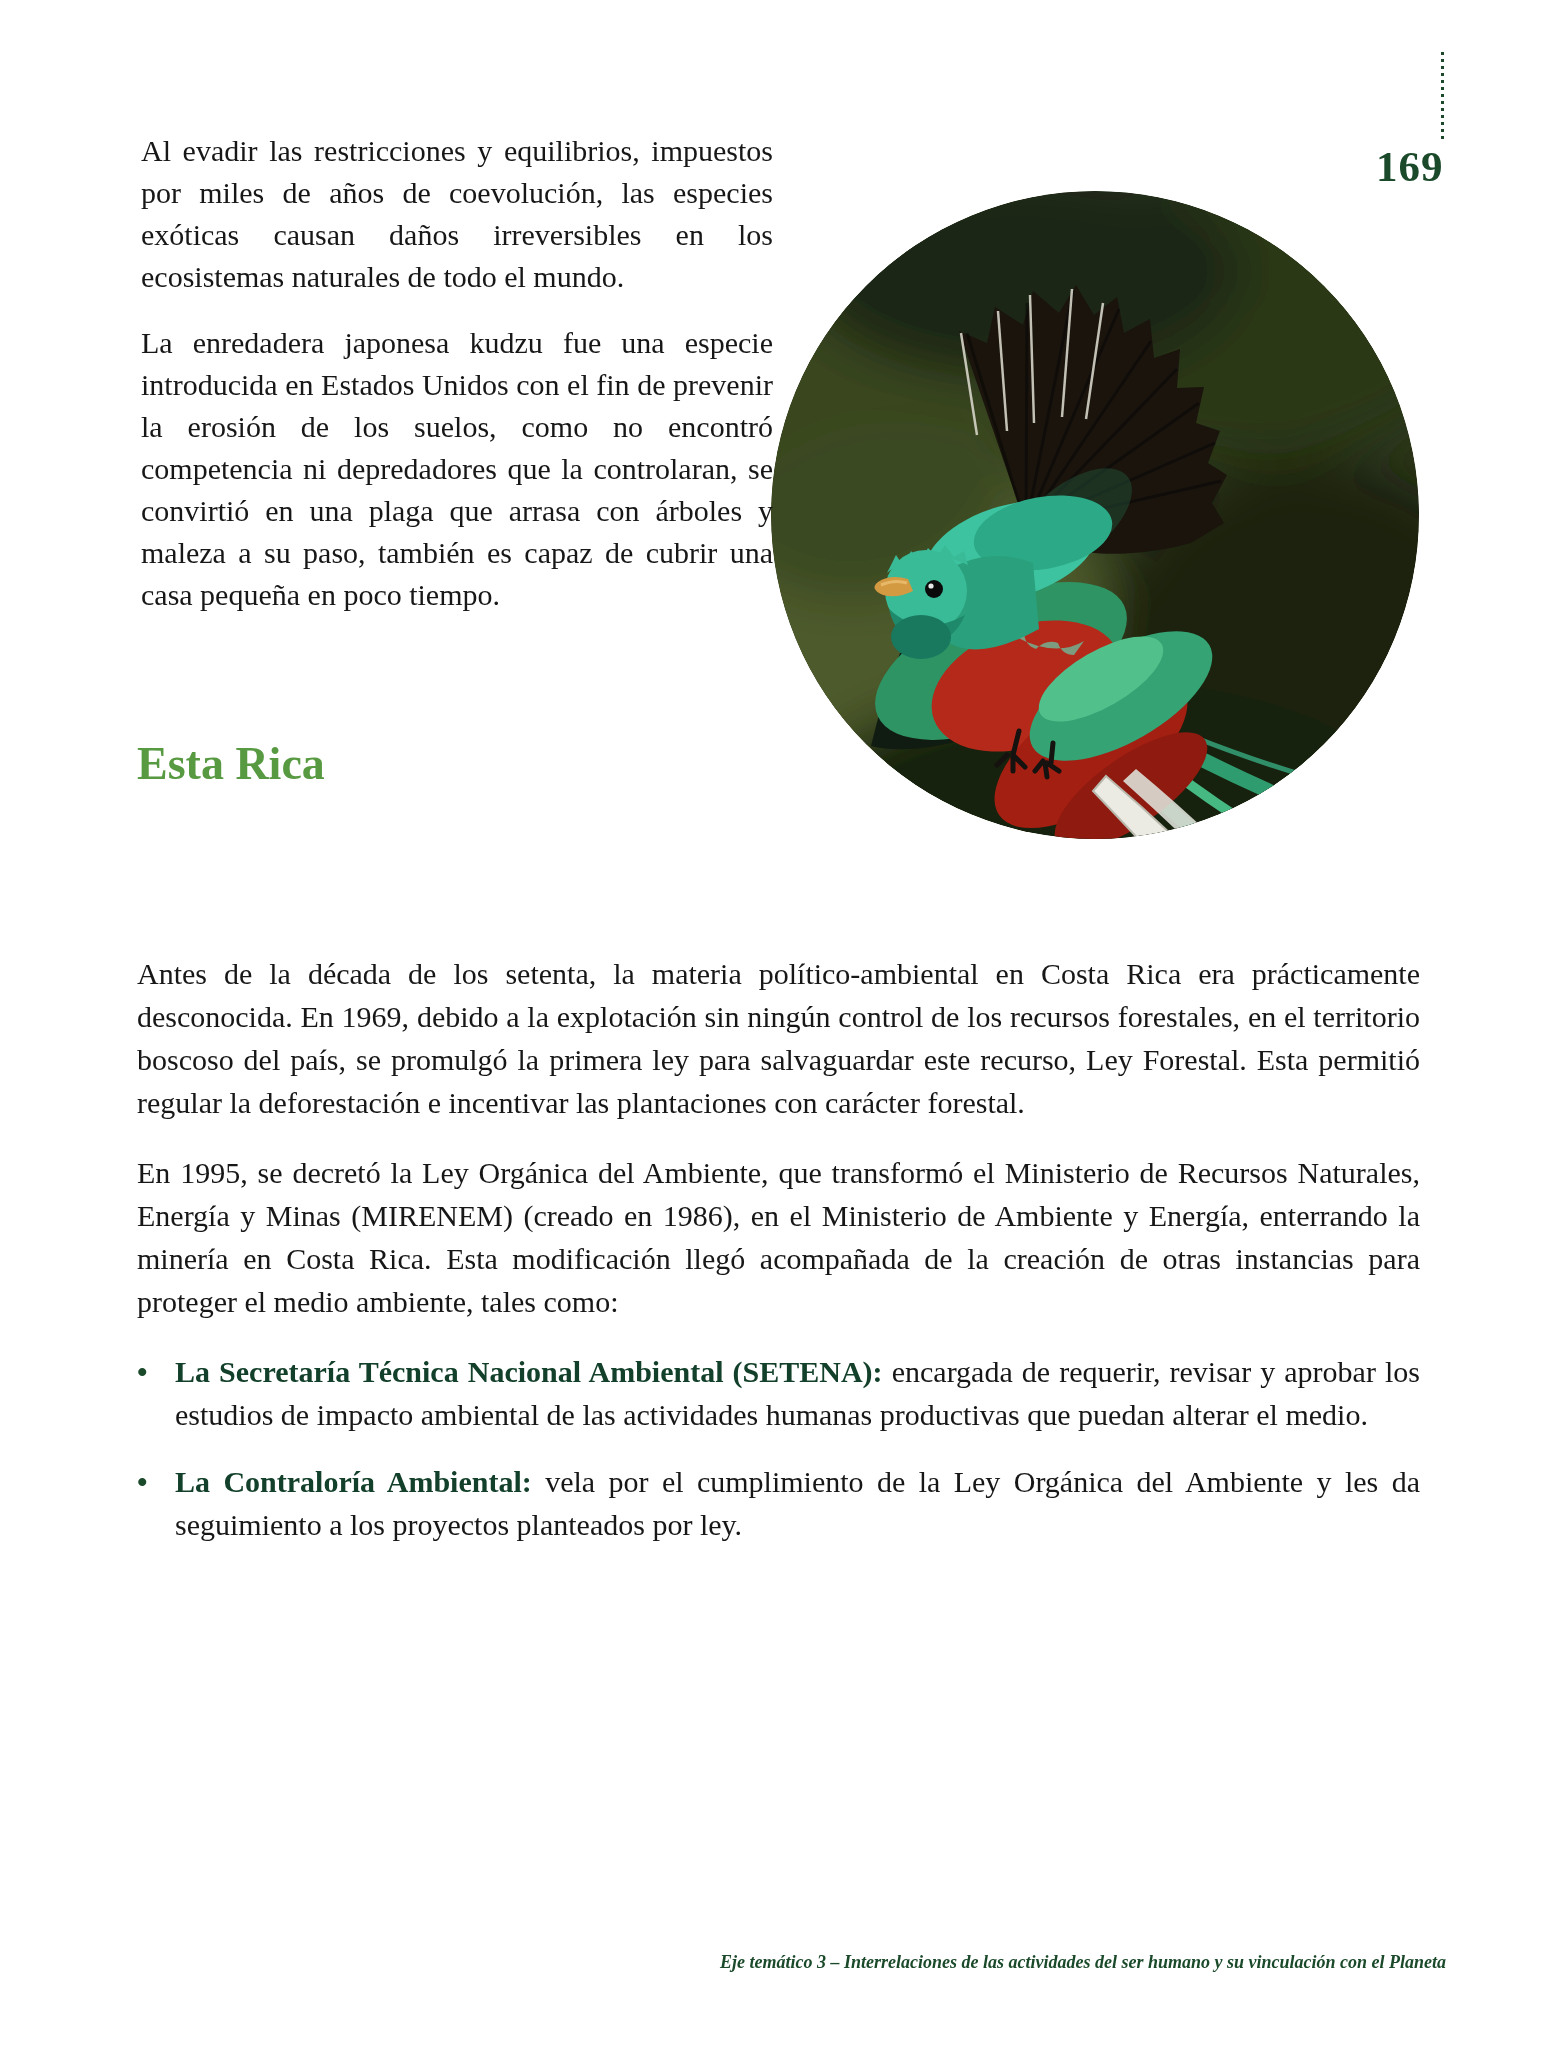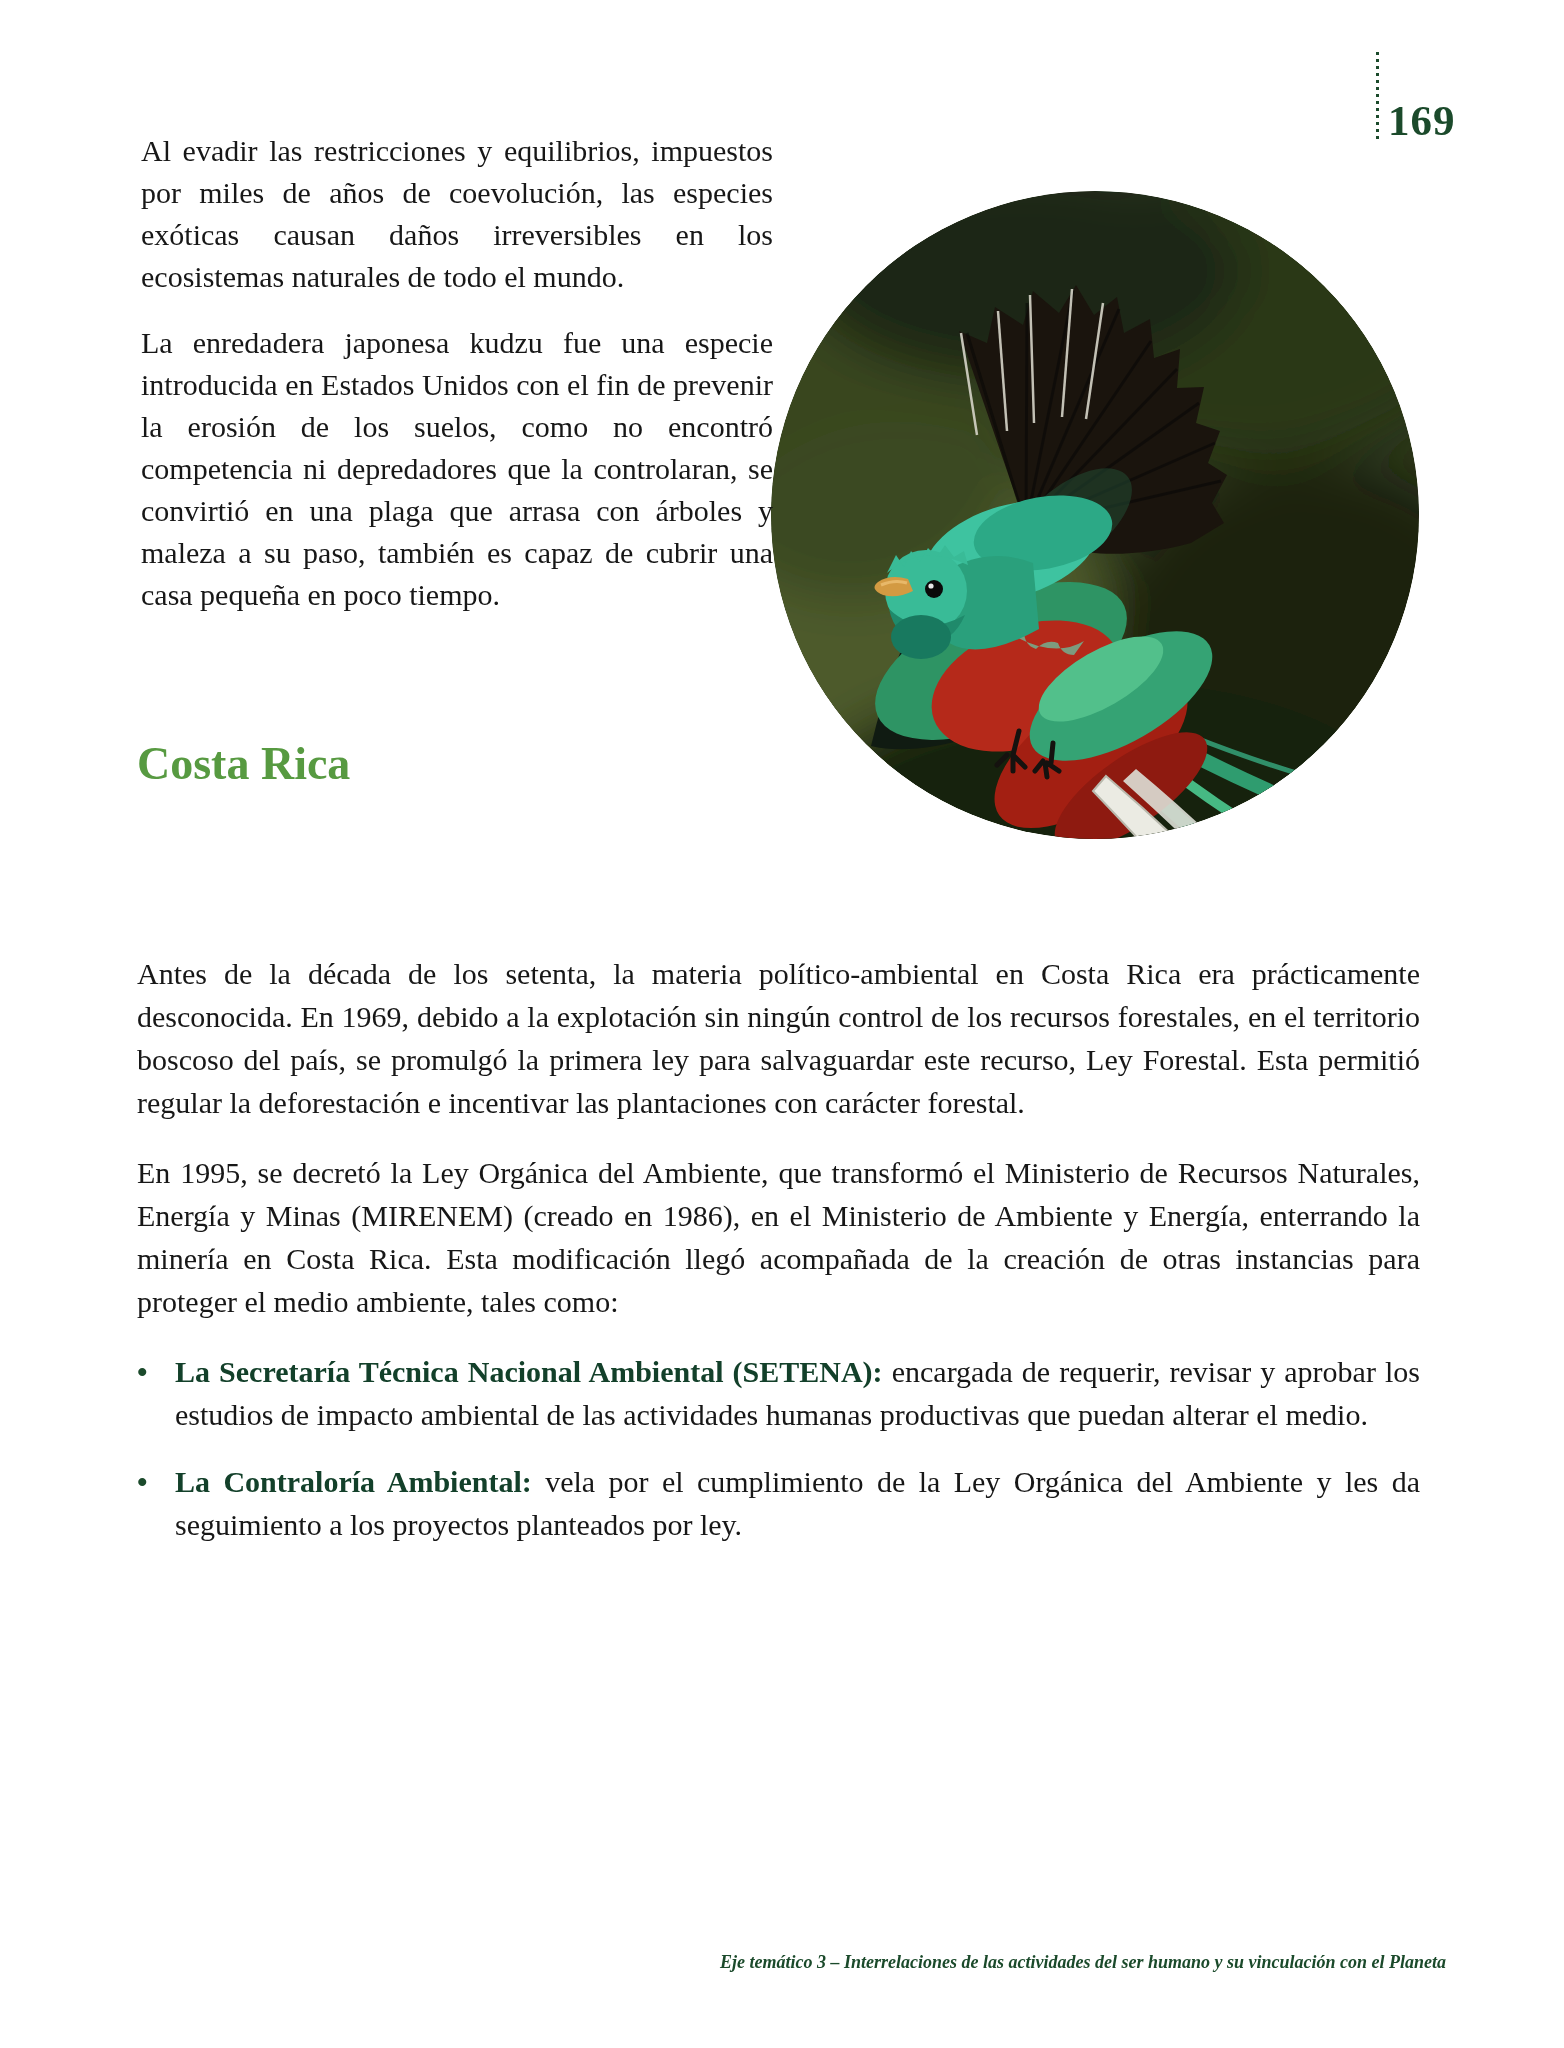--- a/index.html
+++ b/index.html
@@ -3,21 +3,21 @@
 <meta charset="utf-8">
 <style>
   html,body{margin:0;padding:0;background:#9a9a9a;}
   .page{
     position:relative;width:1564px;height:2048px;background:var(--page-bg,#ffffff);
     font-family:"Liberation Serif","DejaVu Serif",serif;color:var(--text-color,#171717);
     overflow:hidden;margin:0 auto;
   }
   p{margin:4px;}
   
-  .pagenum-wrap{position:absolute;top:52px;left:1376px;display:flex;align-items:flex-end;gap:9px;}
+  .pagenum-wrap{position:absolute;top:52px;left:1376px;display:flex;align-items:flex-end;gap:9px;flex-direction:column;}
   .dotline{width:3px;height:88px;background:repeating-linear-gradient(to bottom,var(--dark-green,#1b4a2b) 0 3px,transparent 3px 7px);}
   .pagenum{font-size:43px;font-weight:bold;line-height:.85;color:var(--dark-green,#1b4a2b);letter-spacing:1px;}
   
   .photo{position:absolute;left:771px;top:191px;width:648px;height:648px;border-radius:50%;overflow:hidden;}
   .photo svg{display:block;}
   
   .intro{position:absolute;left:137px;top:126px;width:640px;font-size:30px;line-height:42px;text-align:justify;}
   .intro p + p{margin-top:24px;}
   
   .heading{position:absolute;left:137px;top:736px;font-size:46px;line-height:55px;font-weight:bold;color:var(--heading-green,#579a41);}
@@ -154,21 +154,21 @@
       </g>
     </svg>
   </div>
 
   <div class="intro">
     <p>Al evadir las restricciones y equilibrios, impuestos por miles de años de coevolución, las especies exóticas causan daños irreversibles en los ecosistemas naturales de todo el mundo.</p>
     <p>La enredadera japonesa kudzu fue una especie introducida en Estados Unidos con el fin de prevenir la erosión de los suelos, como no encontró competencia ni depredadores que la controlaran, se convirtió en una plaga que arrasa con árboles y maleza a su paso, también es capaz de cubrir una casa pequeña en poco tiempo.</p>
   </div>
 
   <div class="heading">
-    <div>Costa Rica</div>
+    <div>Esta Rica</div>
   </div>
 
   <div class="main">
     <p>Antes de la década de los setenta, la materia político-ambiental en Costa Rica era prácticamente desconocida. En 1969, debido a la explotación sin ningún control de los recursos forestales, en el territorio boscoso del país, se promulgó la primera ley para salvaguardar este recurso, Ley Forestal. Esta permitió regular la deforestación e incentivar las plantaciones con carácter forestal.</p>
     <p>En 1995, se decretó la Ley Orgánica del Ambiente, que transformó el Ministerio de Recursos Naturales, Energía y Minas (MIRENEM) (creado en 1986), en el Ministerio de Ambiente y Energía, enterrando la minería en Costa Rica. Esta modificación llegó acompañada de la creación de otras instancias para proteger el medio ambiente, tales como:</p>
 
     <ul class="bullets">
       <li>
         <span class="dot">•</span>
         <span class="bullet-body"><span class="lead">La Secretaría Técnica Nacional Ambiental (SETENA):</span> <span>encargada de requerir, revisar y aprobar los estudios de impacto ambiental de las actividades humanas productivas que puedan alterar el medio.</span></span>

